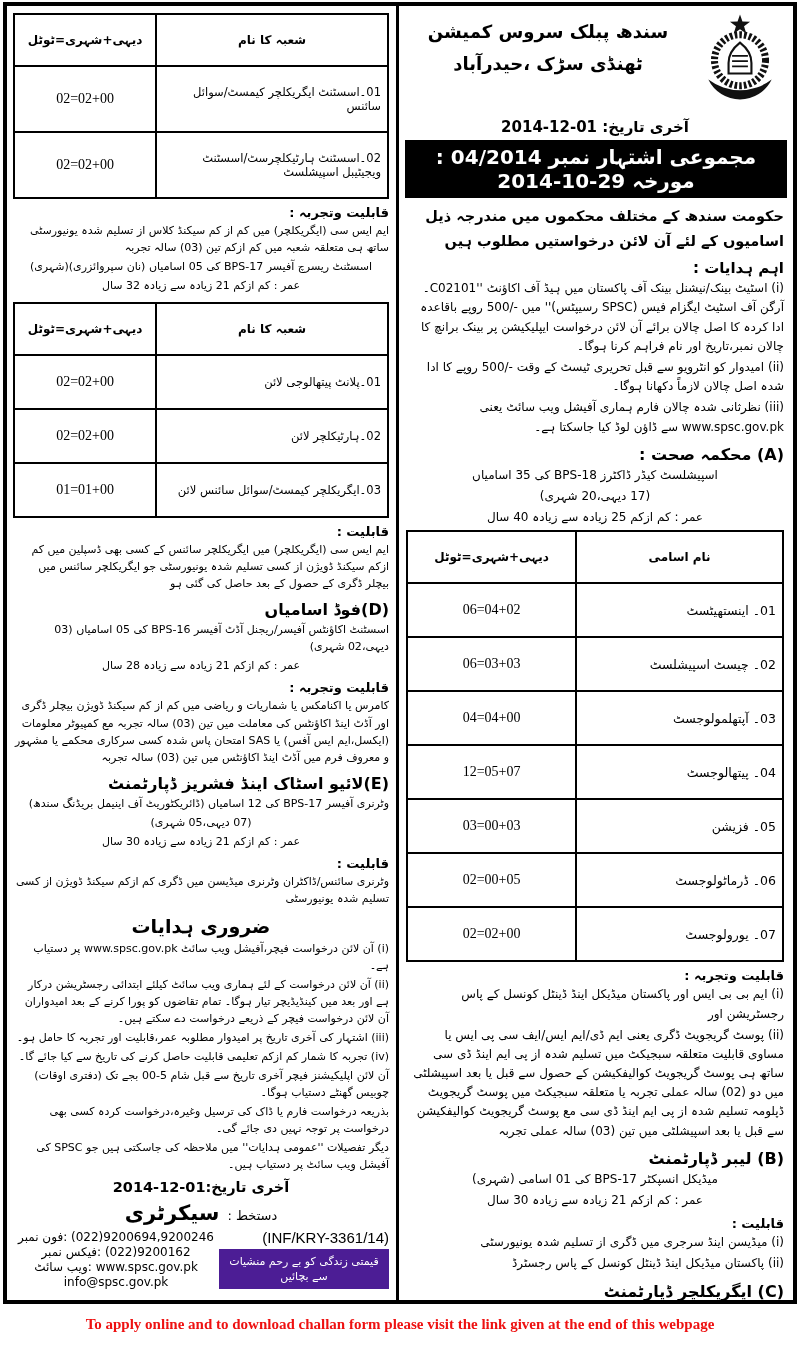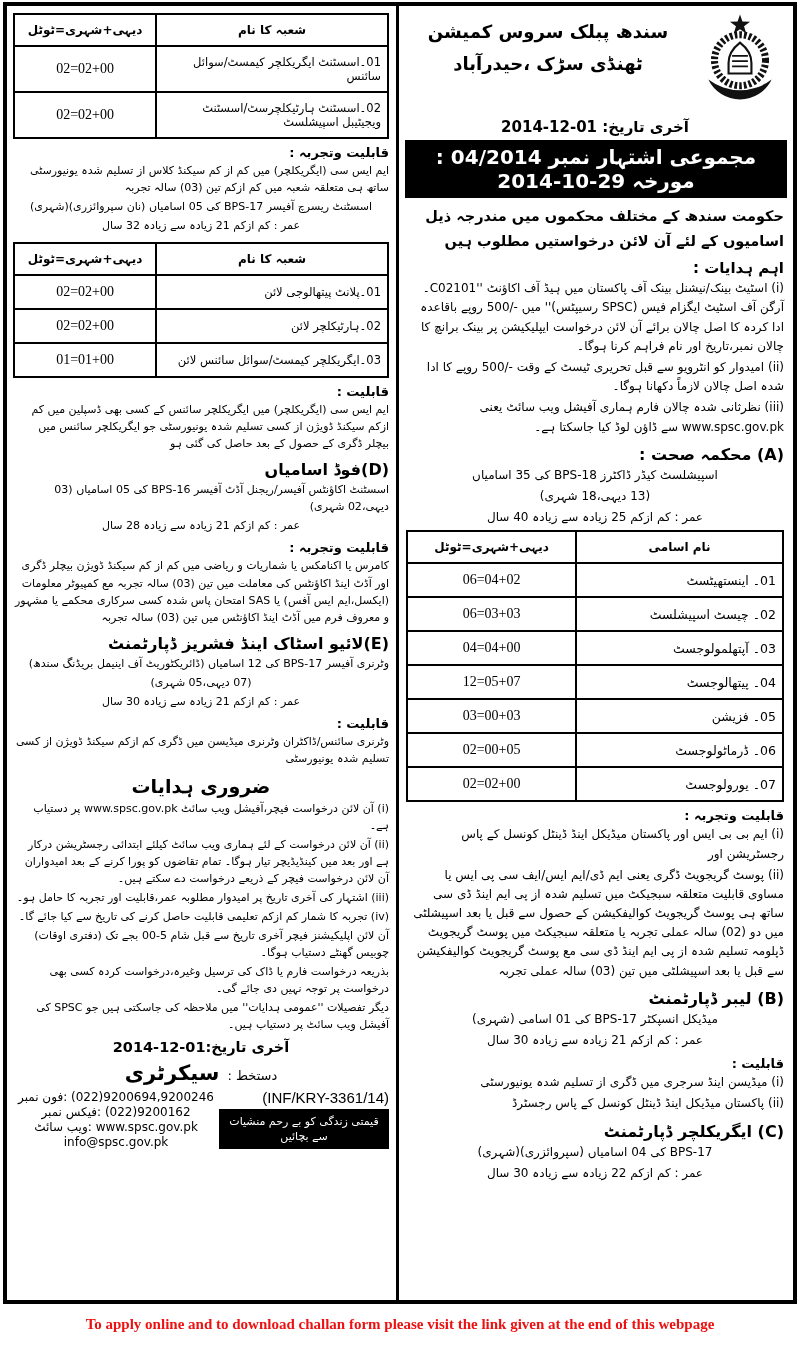--- a/index.html
+++ b/index.html
@@ -11,21 +11,21 @@
             border-right-width:0;padding:4px 7px 4px 6px;border-left:0;
             border-inline-start:0;border-color:#000;}
   .divider{width:3px;background:#000;flex:0 0 3px;}
   .col-right{flex:1;padding:4px 9px 4px 7px;}
   p{margin:2px 0;}
   .body-sm{font-size:11px;line-height:1.55;}
   .body-md{font-size:12px;line-height:1.6;}
   .center{text-align:center;}
   .bold{font-weight:bold;}
   table{width:100%;border-collapse:collapse;direction:rtl;margin:3px 0;}
-  th,td{border:2px solid #000;padding:8px 6px;}
+  th,td{border:2px solid #000;padding:18px 6px;}
   th{font-size:12px;font-weight:bold;text-align:center;}
   td.name{font-size:11.5px;text-align:right;}
   td.val{text-align:center;direction:ltr;font-family:"Liberation Serif",serif;font-size:14px;}
   .rt td.name{font-size:12.5px;padding:4px 6px;}
   .h-dept{font-size:16px;font-weight:bold;margin:8px 0 2px;}
   .h-sub{font-size:13px;font-weight:bold;margin:6px 0 1px;}
   .h-big{font-size:19px;font-weight:bold;text-align:center;margin:8px 0 3px;}
   .hdr{display:flex;direction:ltr;align-items:flex-start;margin-bottom:2px;}
   .hdr-text{flex:1;text-align:center;font-weight:bold;font-size:18px;line-height:1.75;padding-top:6px;}
   .hdr-logo{flex:0 0 92px;padding:2px 0 0 2px;}
@@ -34,21 +34,21 @@
           padding:5px 4px;margin:3px -3px 6px -1px;}
   .intro{font-size:14.5px;font-weight:bold;line-height:1.7;margin:2px 0 4px;}
   .ltr{direction:ltr;unicode-bidi:embed;display:inline-block;}
   .sign-row{display:flex;direction:rtl;align-items:baseline;justify-content:center;gap:8px;margin:6px 0 2px;}
   .sign-name{font-size:21px;font-weight:bold;}
   .contact-line{font-size:12px;text-align:center;margin:1px 0;}
   .lc-footer{display:flex;direction:ltr;margin-top:4px;align-items:flex-start;}
   .lc-footer-left{flex:1;}
   .lc-footer-right{flex:0 0 170px;text-align:center;}
   .inf-no{direction:ltr;font-family:"Liberation Sans",sans-serif;font-size:15px;text-align:right;margin-bottom:3px;}
-  .slogan-box{background:#000000;color:#fff;font-size:11px;padding:5px 6px;text-align:center;line-height:1.4;}
+  .slogan-box{background:#4c1d95;color:#fff;font-size:11px;padding:5px 6px;text-align:center;line-height:1.4;}
   .footer-red{width:800px;text-align:center;color:#ee1111;font-family:"Liberation Serif",serif;
               font-weight:bold;font-size:15px;margin-top:12px;}
   .nec-item{margin:2px 0;}
 </style>
 </head>
 <body>
 
 <div class="ad">
 
   <div class="col col-left">
@@ -180,21 +180,21 @@
 
     <p class="intro">حکومت سندھ کے مختلف محکموں میں مندرجہ ذیل اسامیوں کے لئے آن لائن درخواستیں مطلوب ہیں</p>
 
     <p class="h-sub" style="font-size:15px">اہم ہدایات :</p>
     <p class="body-md">(i) اسٹیٹ بینک/نیشنل بینک آف پاکستان میں ہیڈ آف اکاؤنٹ ''C02101۔آرگن آف اسٹیٹ ایگزام فیس (SPSC رسیپٹس)'' میں -/500 روپے باقاعدہ ادا کردہ کا اصل چالان برائے آن لائن درخواست ایپلیکیشن پر بینک برانچ کا چالان نمبر،تاریخ اور نام فراہم کرنا ہوگا۔</p>
     <p class="body-md">(ii) امیدوار کو انٹرویو سے قبل تحریری ٹیسٹ کے وقت -/500 روپے کا ادا شدہ اصل چالان لازماً دکھانا ہوگا۔</p>
     <p class="body-md">(iii) نظرثانی شدہ چالان فارم ہماری آفیشل ویب سائٹ یعنی www.spsc.gov.pk سے ڈاؤن لوڈ کیا جاسکتا ہے۔</p>
 
     <p class="h-dept">(A) محکمہ صحت :</p>
     <p class="body-md center">اسپیشلسٹ کیڈر ڈاکٹرز BPS-18 کی 35 اسامیاں</p>
-    <p class="body-md center">(13 دیہی،18 شہری)</p>
+    <p class="body-md center">(17 دیہی،20 شہری)</p>
     <p class="body-md center">عمر : کم ازکم 25 زیادہ سے زیادہ 40 سال</p>
 
     <table class="rt">
       <tbody>
           <tr>
         <th style="width:55%">نام اسامی</th>
         <th>دیہی+شہری=ٹوٹل</th>
       </tr>
       <tr>
         <td class="name">01۔ اینستھیٹسٹ</td>

